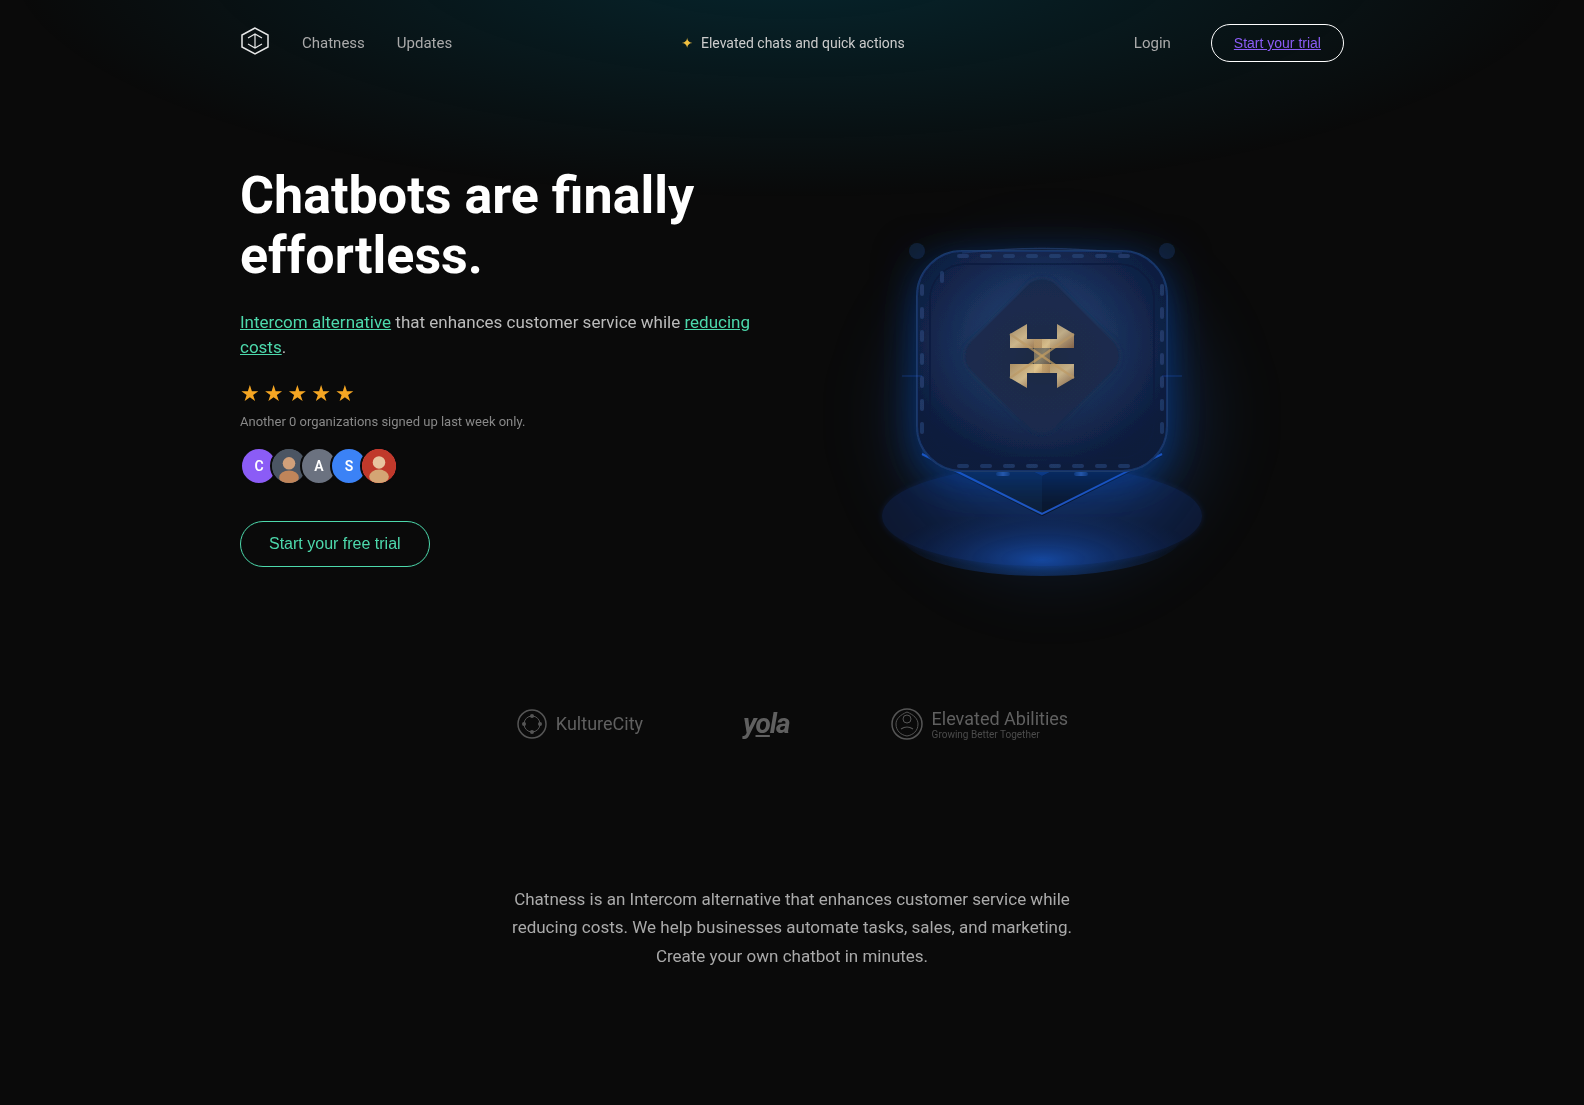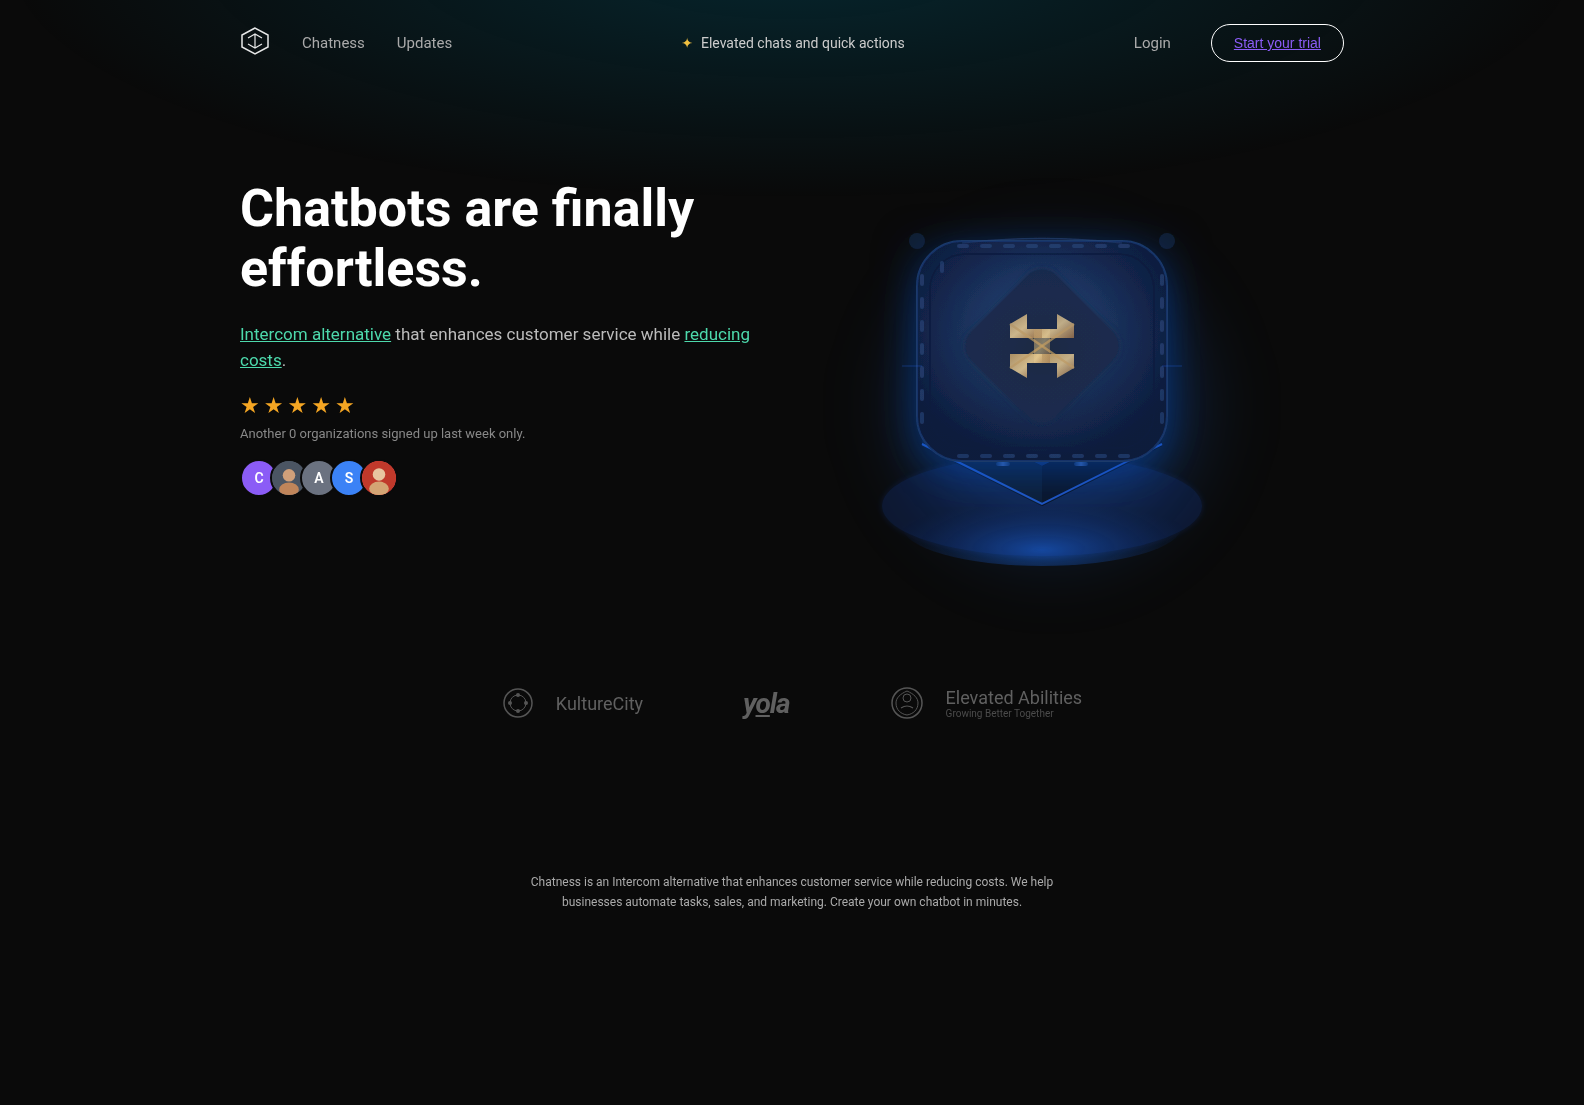--- a/index.html
+++ b/index.html
@@ -213,21 +213,21 @@
       gap: 100px;
       padding: 40px 0 80px 0;
       opacity: 0.6;
     }
 
     .logo-text {
       font-size: 18px;
       color: #999999;
       display: flex;
       align-items: center;
-      gap: 22px;
+      gap: 8px;
     }
 
     .yola-text {
       font-size: 28px;
       color: #999999;
       font-style: italic;
       font-weight: 700;
       letter-spacing: -1px;
     }
 
@@ -235,25 +235,25 @@
       text-decoration: underline;
     }
 
     
     .footer-section {
       text-align: center;
       padding: 60px 240px 80px 240px;
     }
 
     .footer-desc {
-      font-size: 12px;
+      font-size: 17px;
       color: #aaaaaa;
       line-height: 1.7;
       max-width: 580px;
-      margin: 12px auto;
+      margin: 4px auto;
     }
 
     
     .bg-gradient-top {
       position: fixed;
       top: 0;
       left: 0;
       right: 0;
       height: 200px;
       background: radial-gradient(ellipse at 50% -20%, rgba(0, 80, 100, 0.4) 0%, transparent 70%);
@@ -322,20 +322,21 @@
       <div class="avatar-circle avatar-s">S</div>
       <div class="avatar-circle avatar-e">
         <svg viewBox="0 0 38 38" width="38" height="38" xmlns="http://www.w3.org/2000/svg">
           <circle cx="19" cy="19" r="19" fill="#c0392b"></circle>
           <circle cx="19" cy="15" r="7" fill="#e8c5a0"></circle>
           <ellipse cx="19" cy="31" rx="11" ry="8" fill="#d4a574"></ellipse>
         </svg>
       </div>
     </div>
 
+    <button class="btn-free-trial">Start your free trial</button>
   </div>
 
   <div class="hero-right">
     <div class="chip-container">
       <div class="chip-glow"></div>
       
       <svg width="360" height="400" viewBox="0 0 360 400" xmlns="http://www.w3.org/2000/svg" class="chip-svg-wrapper">
         <defs>
           <radialGradient id="chipGlow" cx="50%" cy="40%" r="60%">
             <stop offset="0%" stop-color="#2a4a7a"></stop>

